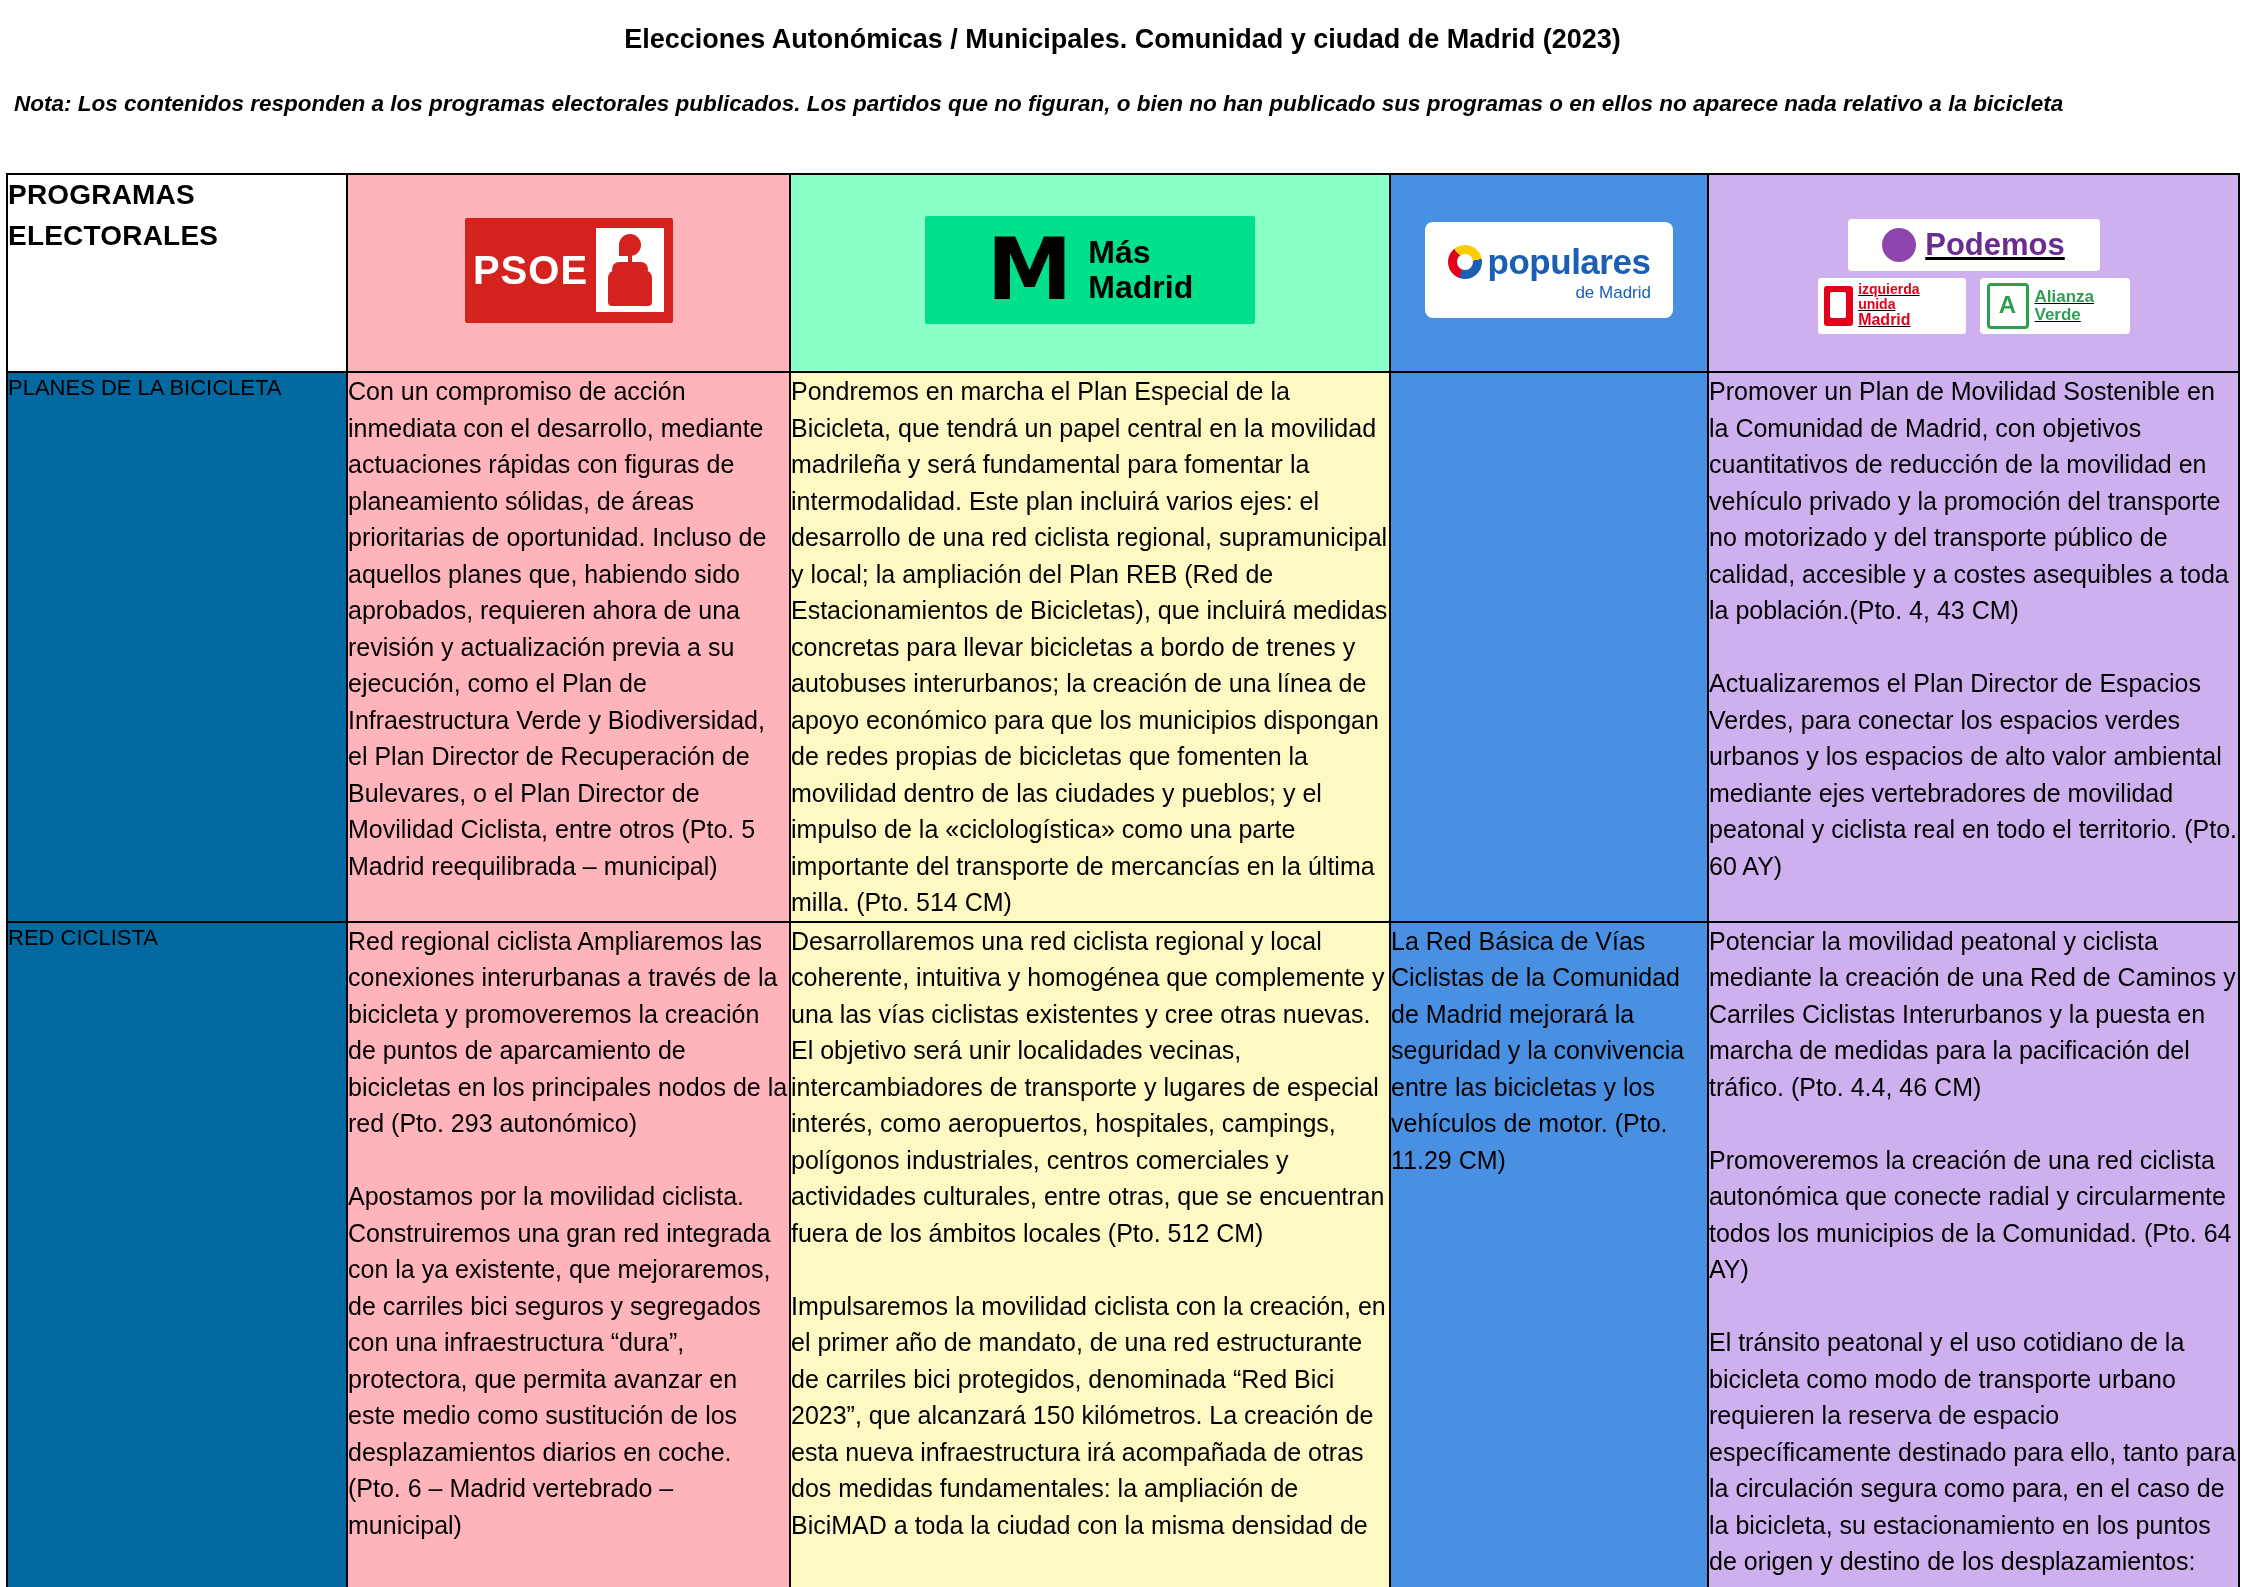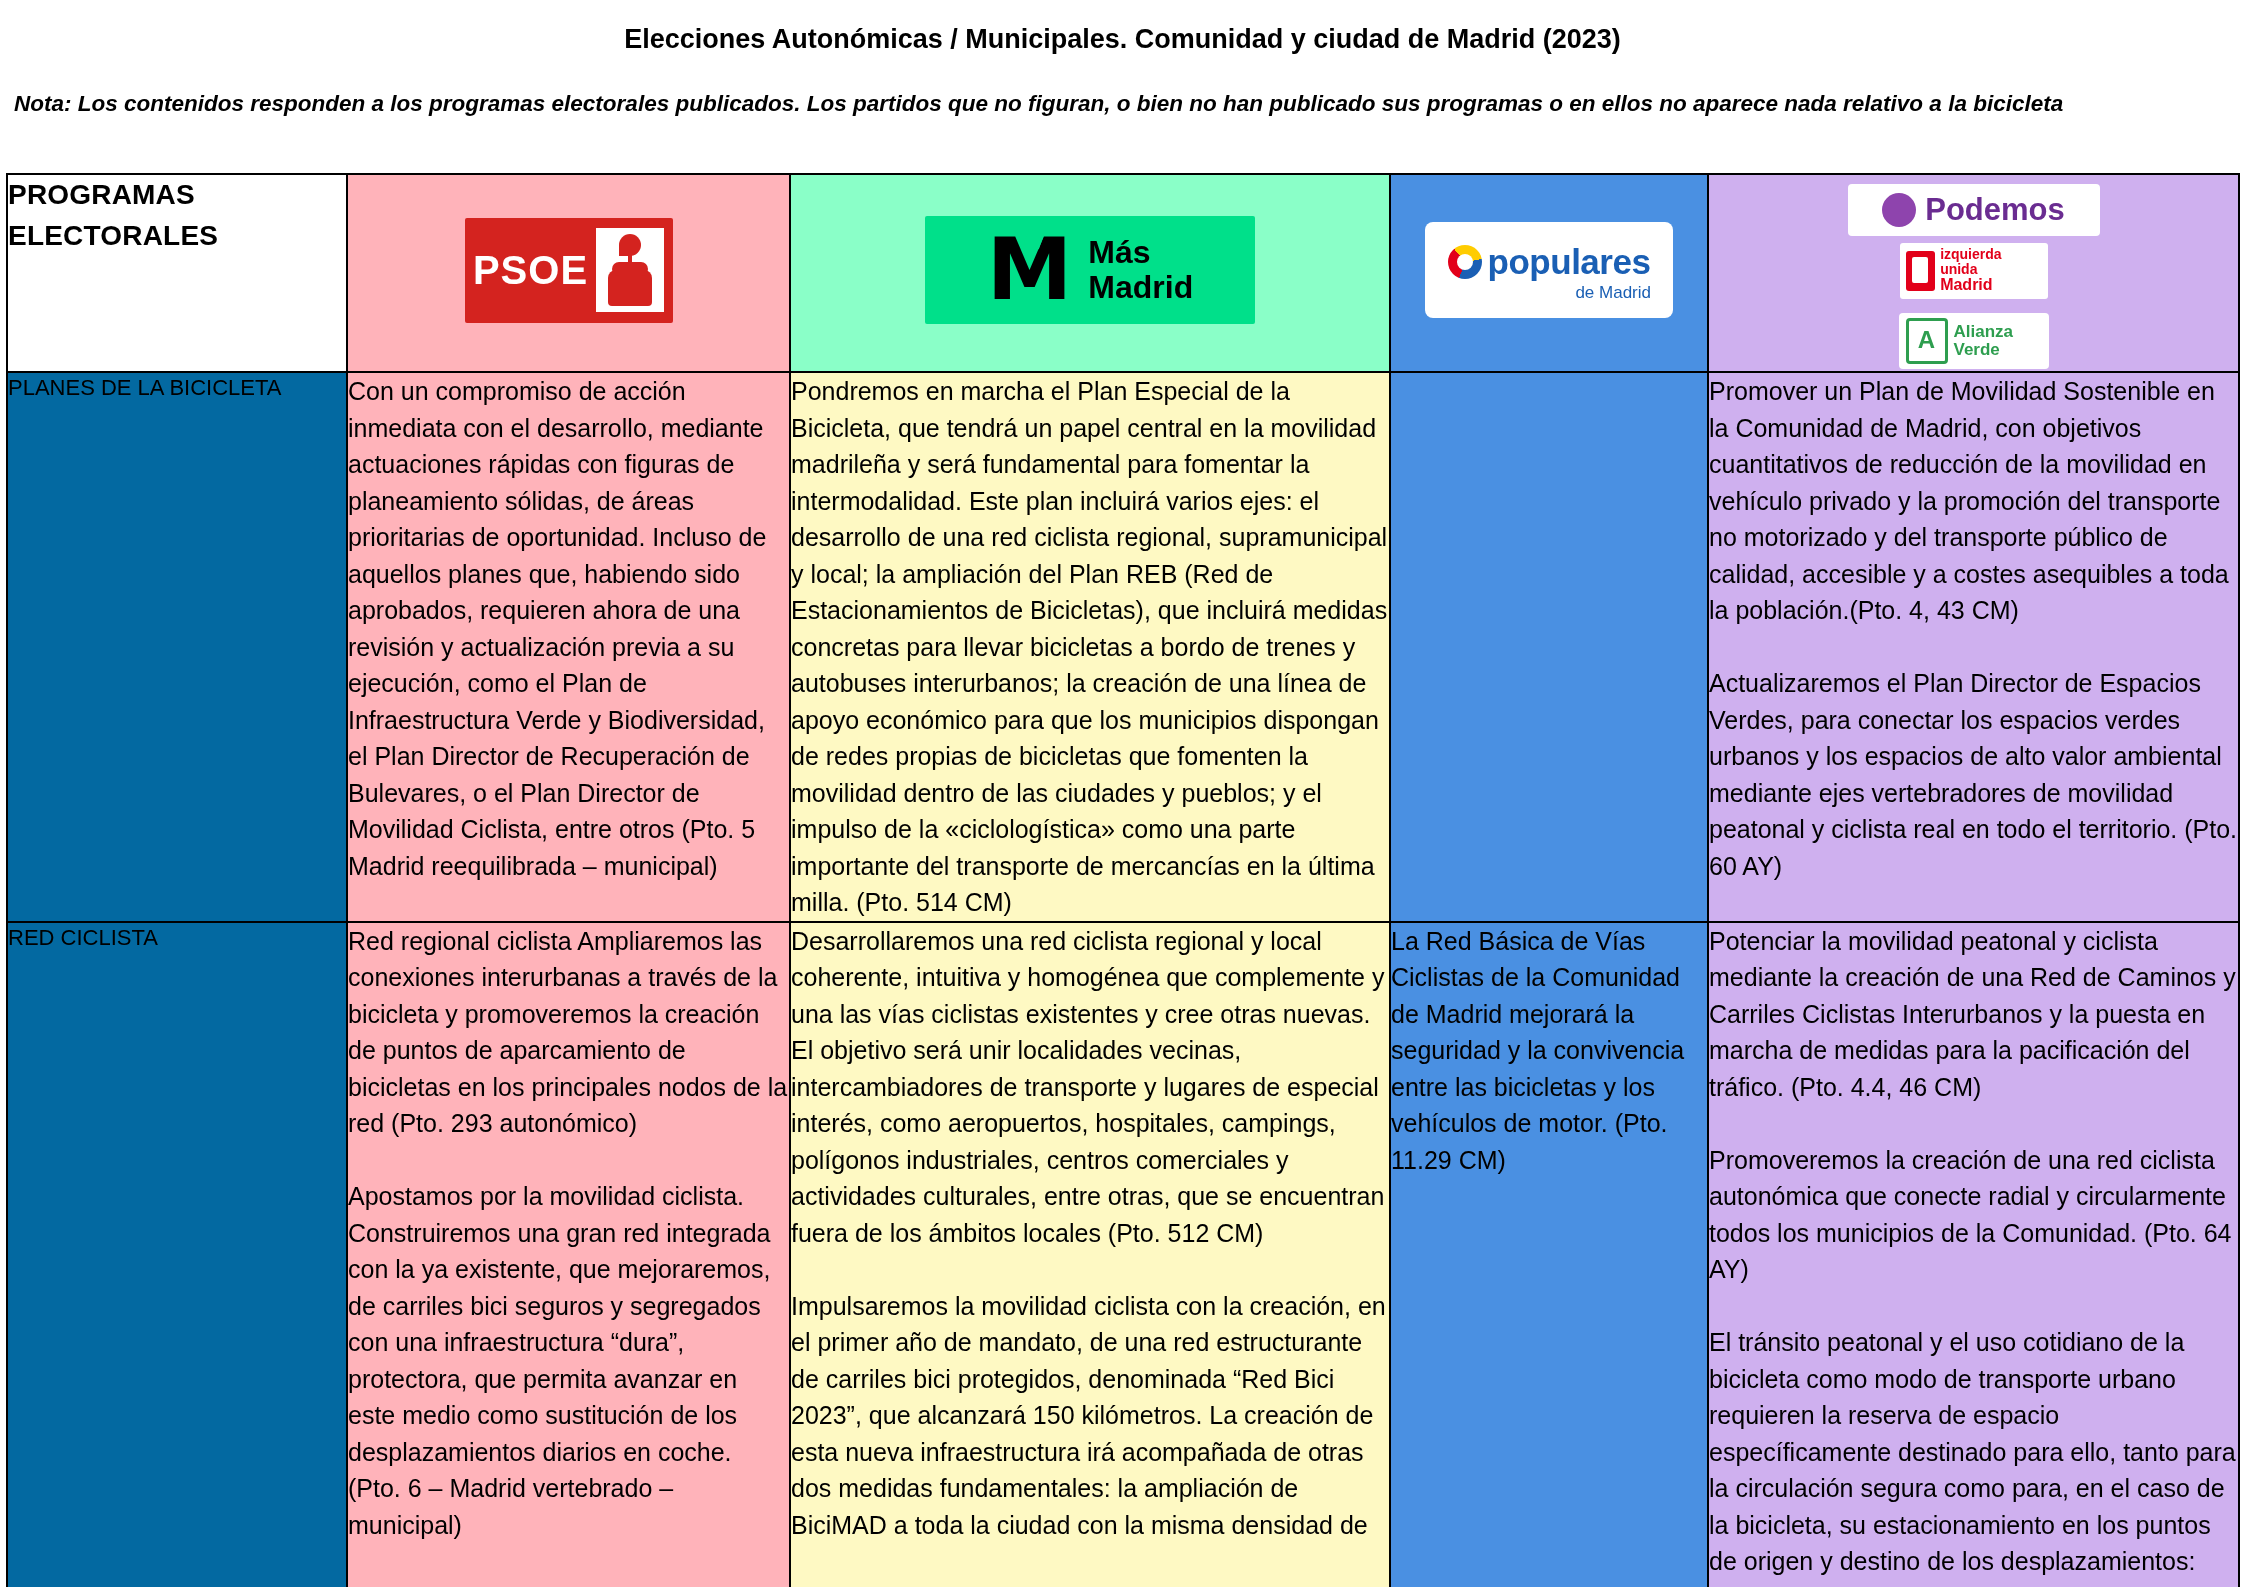--- a/index.html
+++ b/index.html
@@ -243,20 +243,21 @@
 
   
   .pod-group {
     height: 190px;
     display: flex;
     flex-direction: column;
     align-items: center;
     justify-content: center;
     gap: 7px;
     padding-top: 6px;
+    text-decoration: underline;
   }
   .pod-logo {
     width: 252px;
     height: 52px;
     background: #ffffff;
     border-radius: 4px;
     display: flex;
     align-items: center;
     justify-content: center;
     gap: 9px;
@@ -269,21 +270,20 @@
   }
   .pod-text {
     font-size: 31px;
     font-weight: bold;
     color: #6a2c91;
   }
   .pod-bottom {
     display: flex;
     gap: 14px;
     align-items: center;
-    flex-direction: column;
   }
   .iu-logo {
     width: 148px;
     height: 56px;
     background: #ffffff;
     border-radius: 3px;
     display: flex;
     align-items: center;
     gap: 5px;
     padding: 0 6px;

